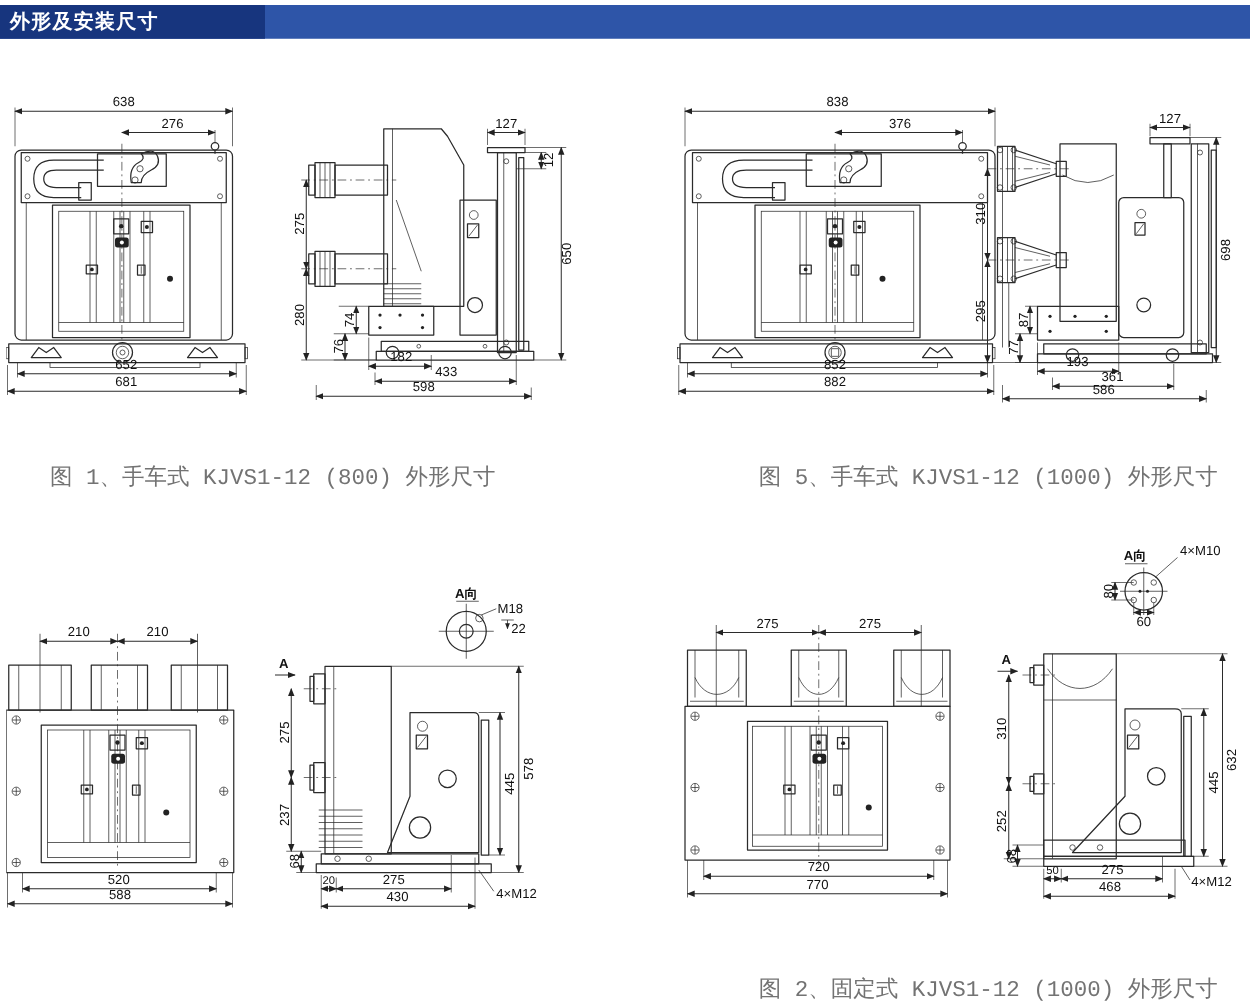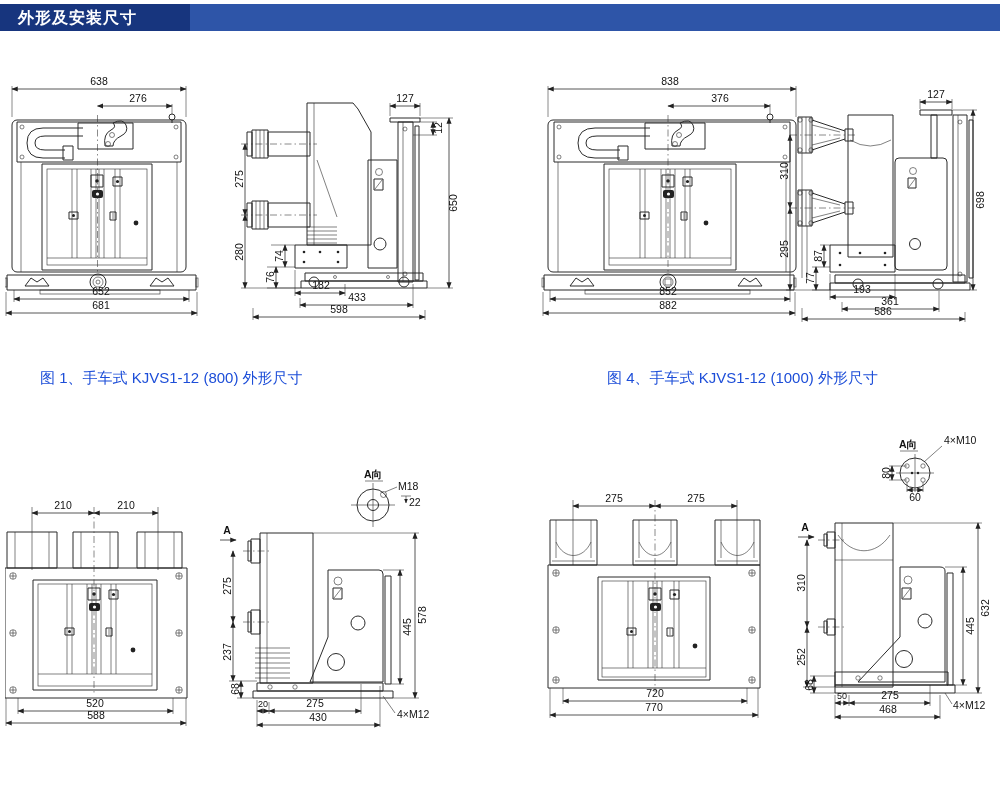--- a/index.html
+++ b/index.html
@@ -1,22 +1,22 @@
 <!DOCTYPE html>
 <html><head>
 <meta charset="utf-8">
 <style>
   html,body{margin:0;padding:0;background:#fff;}
   .page{position:relative;width:1000px;height:805px;background:#fff;overflow:hidden;
         font-family:"Liberation Sans",sans-serif;}
   .hdr{position:absolute;left:0;top:4px;width:1000px;height:27px;background:#2e55a8;}
-  .hdr-dark{position:absolute;left:0;top:0;width:190px;height:27px;background:#17357e;
-            color:#fff;font-size:16px;font-weight:bold;line-height:27px;padding-left:18px;
+  .hdr-dark{position:absolute;left:0;top:0;width:212px;height:27px;background:#17357e;
+            color:#fff;font-size:16px;font-weight:bold;line-height:27px;padding-left:8px;
             box-sizing:border-box;letter-spacing:1px;}
-  .cap{position:absolute;font-size:15px;color:#1d4ed8;}
+  .cap{position:absolute;font-size:18px;color:#737373;font-family:Liberation Mono, monospace;}
   svg.dwg{position:absolute;}
   .b{fill:none;stroke:#2b2b2b;stroke-width:1;stroke-linejoin:round;}
   .t{fill:none;stroke:#2b2b2b;stroke-width:0.6;}
   .dim{fill:none;stroke:#2b2b2b;stroke-width:0.8;}
   .ext{fill:none;stroke:#2b2b2b;stroke-width:0.55;}
   .cl{fill:none;stroke:#2b2b2b;stroke-width:0.55;stroke-dasharray:7 3 1.5 3;}
   .fl{fill:#222;stroke:none;}
   text{font-family:"Liberation Sans",sans-serif;font-size:10.5px;fill:#111;text-anchor:middle;}
   text.sm{font-size:9px;}
   text.st{text-anchor:start;}
@@ -350,21 +350,21 @@
         <line class="ext" x1="425" y1="250" x2="425" y2="260"></line>
       <line class="dim" x1="262" y1="257" x2="425" y2="257" marker-start="url(#a2)" marker-end="url(#a2)"></line>
       <text x="343" y="253">586</text>
       <line class="dim" x1="250" y1="73" x2="250" y2="146" marker-start="url(#a2)" marker-end="url(#a2)"></line>
       <text x="245" y="112" transform="rotate(-90 245 109)">310</text>
       <line class="ext" x1="290" y1="228" x2="246" y2="228"></line>
       <line class="dim" x1="250" y1="146" x2="250" y2="228" marker-start="url(#a2)" marker-end="url(#a2)"></line>
       <text x="245" y="190" transform="rotate(-90 245 187)">295</text>
     </g>
   </svg>
-  <div class="cap" style="left:607px;top:369px">图 4、手车式 KJVS1-12 (1000) 外形尺寸</div>
+  <div class="cap" style="left:607px;top:369px">图 5、手车式 KJVS1-12 (1000) 外形尺寸</div>
 
   <svg class="dwg" style="left:5px;top:430px" width="455" height="312" viewBox="0 0 455 312">
     <defs>
       <marker id="a3" viewBox="0 0 10 10" refX="9" refY="5" markerWidth="8" markerHeight="8" orient="auto-start-reverse">
         <path d="M0,1 L10,5 L0,9 z" fill="#222"></path>
       </marker>
     </defs>
     <g>
       <text x="368" y="48" style="font-weight:bold">A向</text>
       <line class="t" x1="360" y1="51" x2="378" y2="51"></line>
@@ -668,14 +668,15 @@
       <line class="dim" x1="295" y1="273" x2="309" y2="273" marker-start="url(#a4)" marker-end="url(#a4)"></line>
       <text class="sm" x="302" y="269">50</text>
       <line class="dim" x1="309" y1="273" x2="390" y2="273" marker-start="url(#a4)" marker-end="url(#a4)"></line>
       <text x="350" y="269">275</text>
       <line class="dim" x1="295" y1="287" x2="400" y2="287" marker-start="url(#a4)" marker-end="url(#a4)"></line>
       <text x="348" y="283">468</text>
       <line class="t" x1="405" y1="263" x2="412" y2="274"></line>
       <text class="st" x="413" y="279">4×M12</text>
     </g>
   </svg>
+  <div class="cap" style="left:607px;top:779px">图 2、固定式 KJVS1-12 (1000) 外形尺寸</div>
 
 </div>
 
 </body></html>

